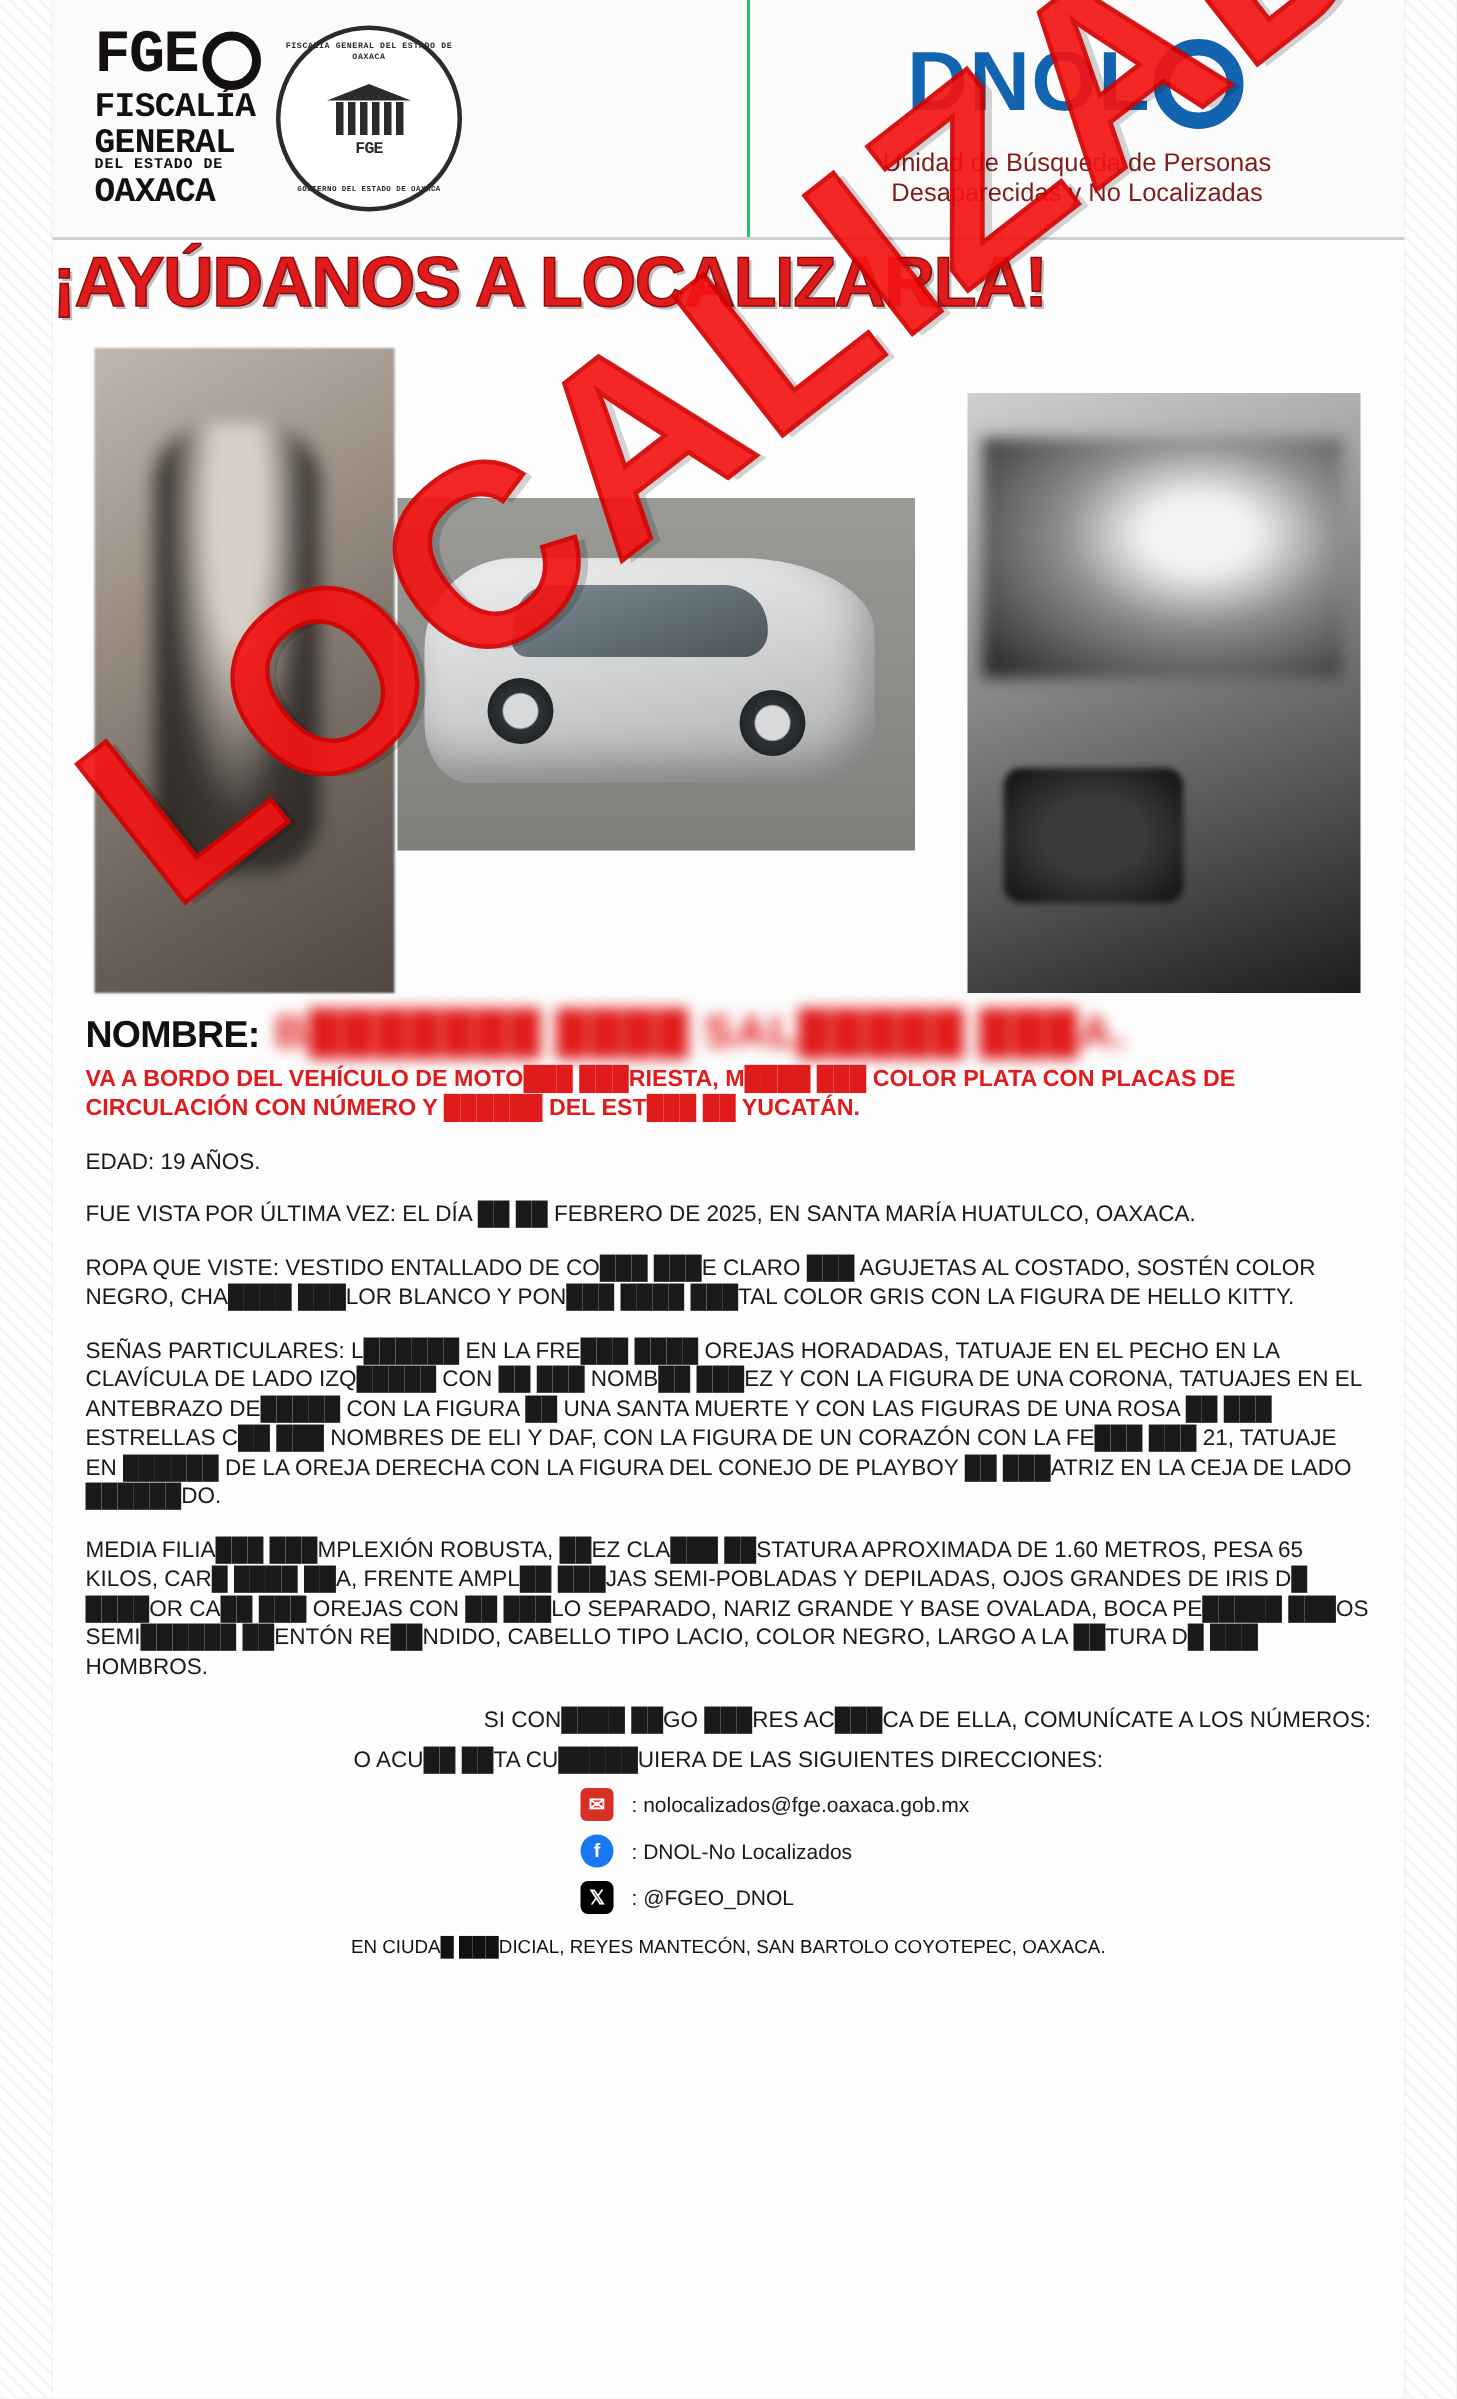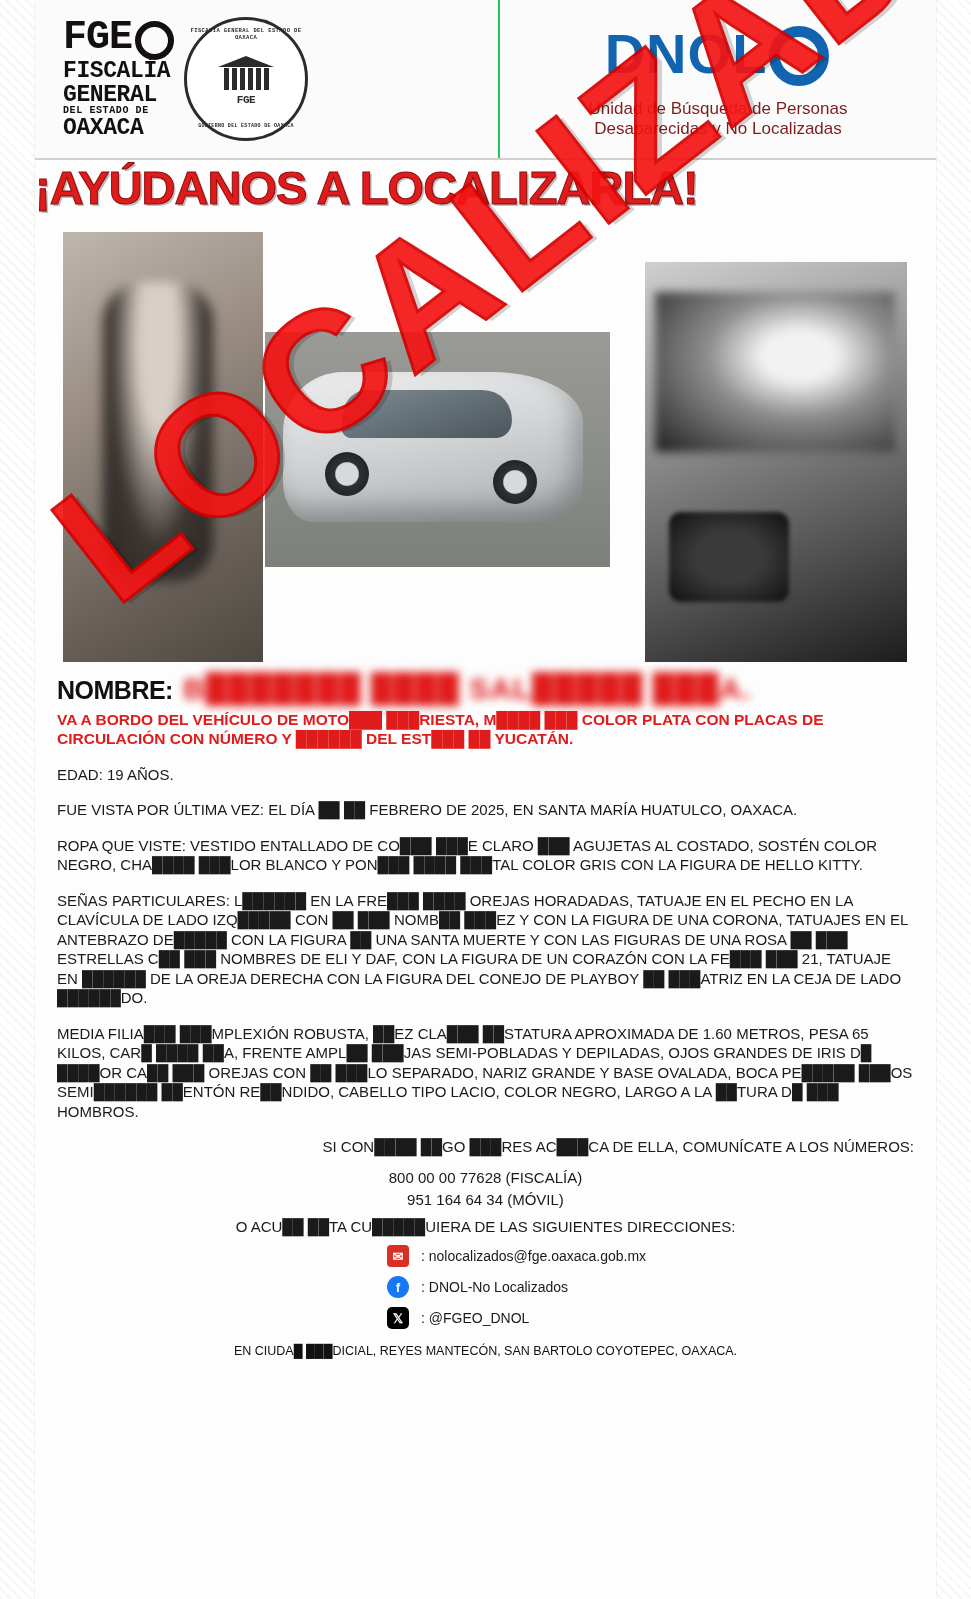--- a/index.html
+++ b/index.html
@@ -276,24 +276,20 @@
       <div class="red-note">VA A BORDO DEL VEHÍCULO DE MOTO███ ███RIESTA, M████ ███ COLOR PLATA CON PLACAS DE CIRCULACIÓN CON NÚMERO Y ██████ DEL EST███ ██ YUCATÁN.</div>
 
       <p class="para">EDAD: 19 AÑOS.</p>
       <p class="para">FUE VISTA POR ÚLTIMA VEZ: EL DÍA ██ ██ FEBRERO DE 2025, EN SANTA MARÍA HUATULCO, OAXACA.</p>
       <p class="para">ROPA QUE VISTE: VESTIDO ENTALLADO DE CO███ ███E CLARO ███ AGUJETAS AL COSTADO, SOSTÉN COLOR NEGRO, CHA████ ███LOR BLANCO Y PON███ ████ ███TAL COLOR GRIS CON LA FIGURA DE HELLO KITTY.</p>
       <p class="para">SEÑAS PARTICULARES: L██████ EN LA FRE███ ████ OREJAS HORADADAS, TATUAJE EN EL PECHO EN LA CLAVÍCULA DE LADO IZQ█████ CON ██ ███ NOMB██ ███EZ Y CON LA FIGURA DE UNA CORONA, TATUAJES EN EL ANTEBRAZO DE█████ CON LA FIGURA ██ UNA SANTA MUERTE Y CON LAS FIGURAS DE UNA ROSA ██ ███ ESTRELLAS C██ ███ NOMBRES DE ELI Y DAF, CON LA FIGURA DE UN CORAZÓN CON LA FE███ ███ 21, TATUAJE EN ██████ DE LA OREJA DERECHA CON LA FIGURA DEL CONEJO DE PLAYBOY ██ ███ATRIZ EN LA CEJA DE LADO ██████DO.</p>
       <p class="para">MEDIA FILIA███ ███MPLEXIÓN ROBUSTA, ██EZ CLA███ ██STATURA APROXIMADA DE 1.60 METROS, PESA 65 KILOS, CAR█ ████ ██A, FRENTE AMPL██ ███JAS SEMI-POBLADAS Y DEPILADAS, OJOS GRANDES DE IRIS D█ ████OR CA██ ███ OREJAS CON ██ ███LO SEPARADO, NARIZ GRANDE Y BASE OVALADA, BOCA PE█████ ███OS SEMI██████ ██ENTÓN RE██NDIDO, CABELLO TIPO LACIO, COLOR NEGRO, LARGO A LA ██TURA D█ ███ HOMBROS.</p>
 
       <p class="para center">SI CON████ ██GO ███RES AC███CA DE ELLA, COMUNÍCATE A LOS NÚMEROS:</p>
 
-      <div class="phones">
-        <div>800 00 00 77628 (FISCALÍA)</div>
-        <div>951 164 64 34 (MÓVIL)</div>
-      </div>
 
       <div class="contact-line">O ACU██ ██TA CU█████UIERA DE LAS SIGUIENTES DIRECCIONES:</div>
 
       <div class="socials">
         <div class="soc">
           <span class="ic ic-mail">✉</span>
           <span>: nolocalizados@fge.oaxaca.gob.mx</span>
         </div>
         <div class="soc">
           <span class="ic ic-fb">f</span>

